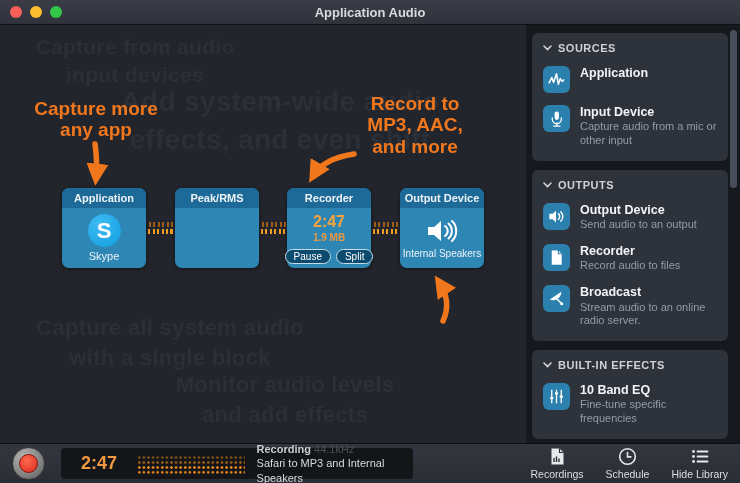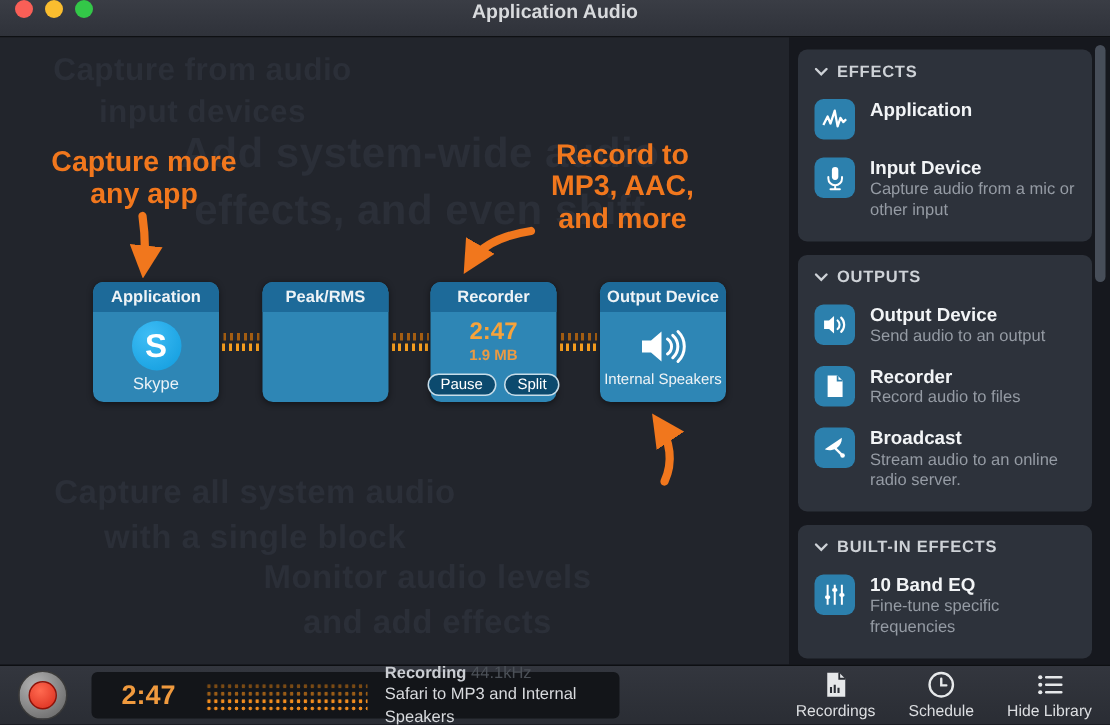--- a/index.html
+++ b/index.html
@@ -3,21 +3,21 @@
 <meta charset="utf-8">
 <style>
   * { margin:0; padding:0; box-sizing:border-box; }
   html,body { width:740px; height:483px; overflow:hidden; background:#101114;
     font-family:"Liberation Sans", sans-serif; }
   .window { position:relative; width:740px; height:483px; background:#22252c; }
 
   
   .titlebar { position:absolute; top:0; left:0; right:0; height:25px;
     background:linear-gradient(#3a3d45,#2f323a); border-bottom:1px solid #0e1013;
-    display:flex; align-items:flex-start; }
+    display:flex; align-items:center; }
   .traffic { display:flex; gap:8px; margin-left:10px; }
   .light { width:12px; height:12px; border-radius:50%; }
   .light.red{ background:#f95f57; } .light.yellow{ background:#fabd2f; } .light.green{ background:#33c748; }
   .win-title { position:absolute; left:0; right:0; text-align:center; font-size:13px;
     font-weight:bold; color:#d8dadd; pointer-events:none; }
 
   
   .canvas { position:absolute; top:25px; left:0; width:526px; height:418px; background:#22252c; }
   .ghost { position:absolute; font-weight:bold; color:#2b2f38; text-align:center;
     white-space:pre-line; line-height:1.35; letter-spacing:.3px; }
@@ -207,21 +207,21 @@
     </div>
   </div>
 
   <div class="sidebar">
 
     <div class="card">
       <div class="section-header">
         <svg width="9" height="6" viewBox="0 0 9 6">
           <path d="M1 1 L4.5 4.5 L8 1" stroke="#ced2d7" stroke-width="1.6" fill="none" stroke-linecap="round"></path>
           </svg>
-        <span>EFFECTS</span>
+        <span>SOURCES</span>
       </div>
       <div class="sb-item">
         <div class="sb-icon">
           <svg width="19" height="19" viewBox="0 0 20 20">
               <path d="M2 14 L5 8 L7 13 L10 4 L12 15 L14 9 L16 12 L18 10" stroke="#fff" stroke-width="1.6" fill="none" stroke-linejoin="round"></path>
             </svg>
         </div>
         <div>
           <div class="sb-name">Application</div>
         </div>

